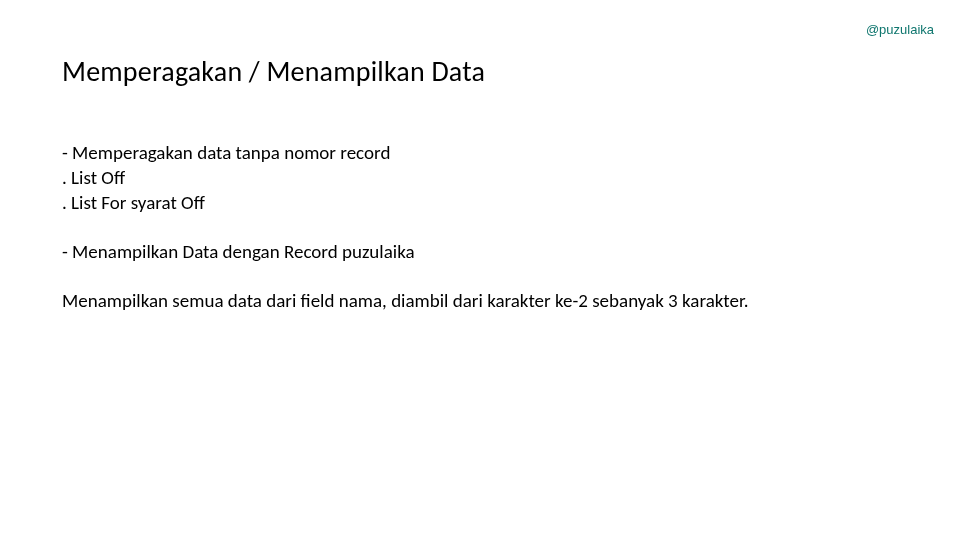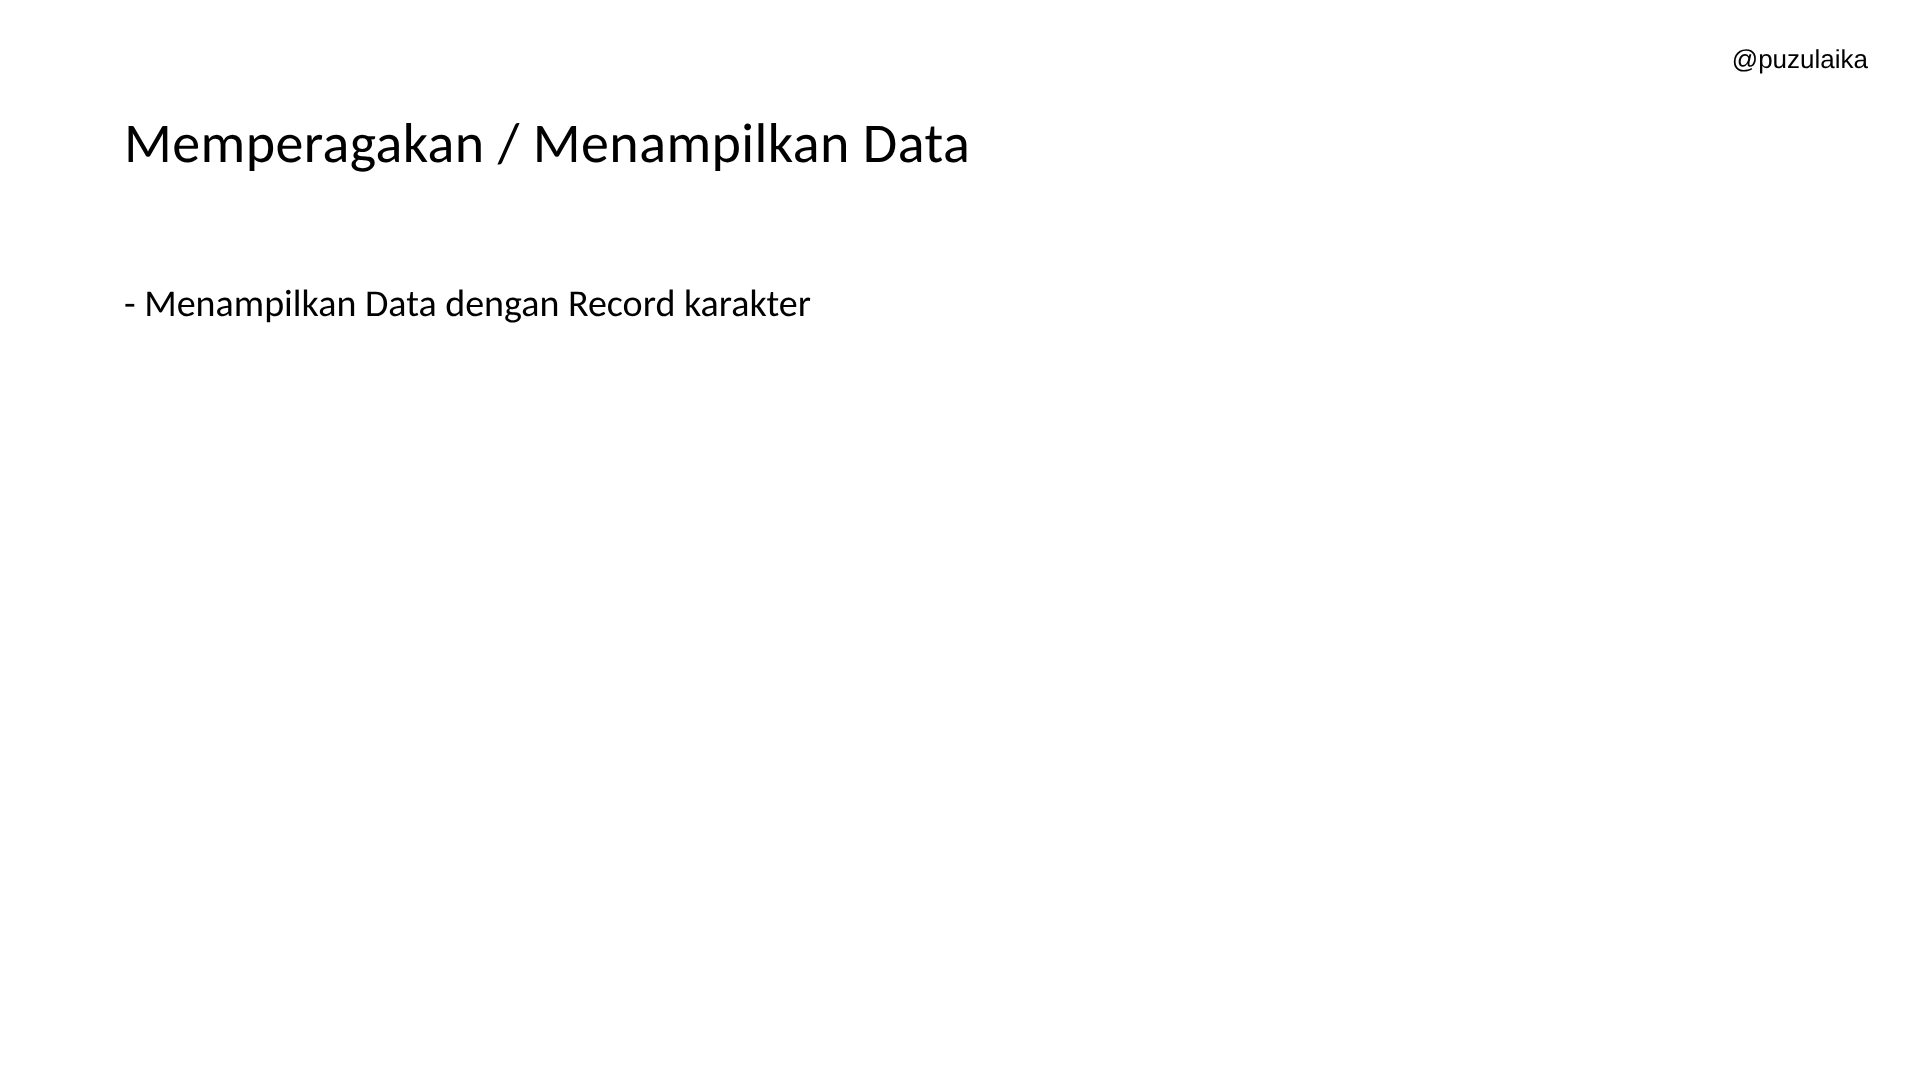--- a/index.html
+++ b/index.html
@@ -9,21 +9,21 @@
     background: #ffffff;
     font-family: Calibri, "Segoe UI", Arial, sans-serif;
     color: #000000;
     position: relative;
     overflow: hidden;
   }
   .watermark {
     position: absolute;
     top: 22px;
     right: 26px;
-    color: #000000;
+    color: #0f766e;
     font-size: 13px;
     font-family: "Comic Sans MS", cursive, sans-serif;
     margin-left: 38px;
   }
   .title {
     position: absolute;
     top: 54px;
     left: 62px;
     font-size: 28px;
     font-weight: 400;
@@ -41,17 +41,23 @@
 </style>
 </head>
 <body>
 
 <div class="watermark">@puzulaika</div>
 
 <h1 class="title">Memperagakan / Menampilkan Data</h1>
 
 <div class="content">
   <div class="block">
-    <span class="line">- Menampilkan Data dengan Record karakter</span>
+    <span class="line">- Memperagakan data tanpa nomor record</span>
+    <span class="line">. List Off</span>
+    <span class="line">. List For syarat Off</span>
   </div>
   <div class="block">
+    <span class="line">- Menampilkan Data dengan Record puzulaika</span>
+  </div>
+  <div class="block">
+    <span class="line">Menampilkan semua data dari field nama, diambil dari karakter ke-2 sebanyak 3 karakter.</span>
   </div>
 </div>
 
 </body></html>

